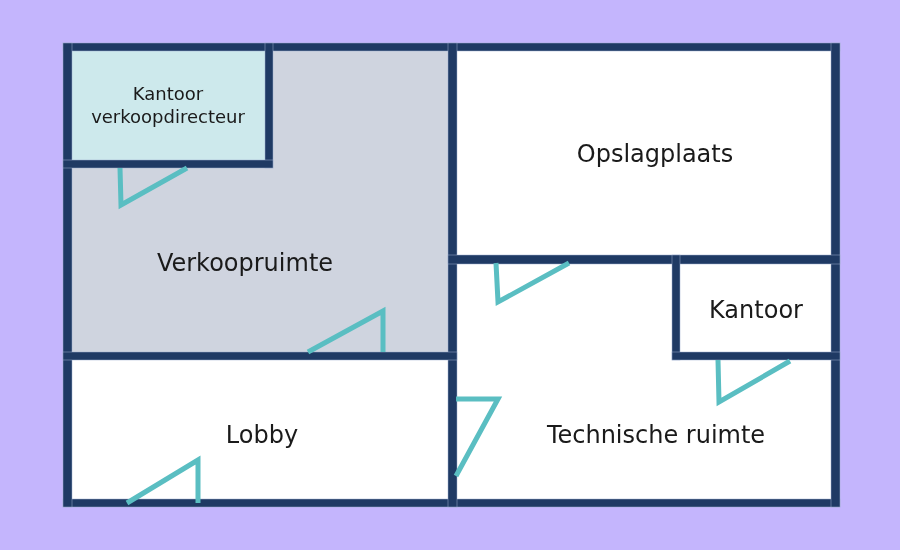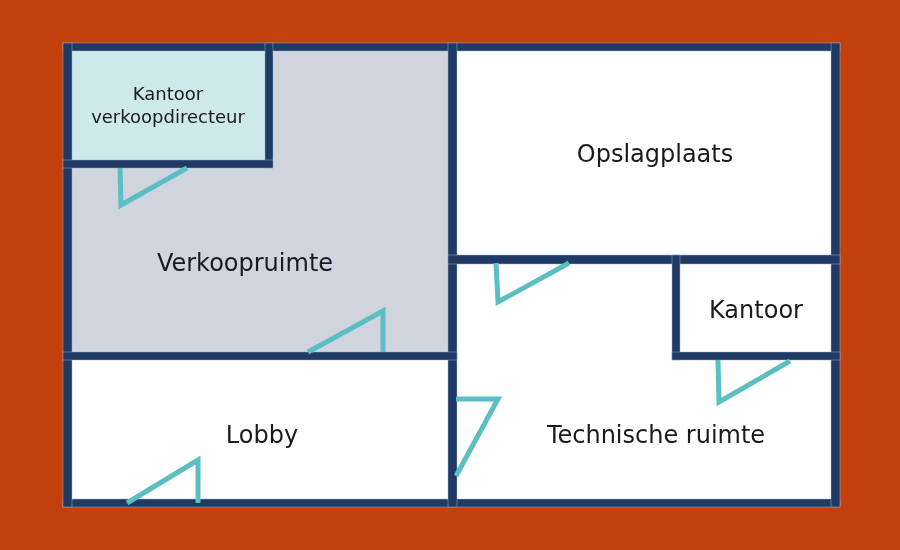--- a/index.html
+++ b/index.html
@@ -7,21 +7,21 @@
     padding: 0;
     background: #ffffff;
     width: 900px;
     height: 550px;
     overflow: hidden;
   }
   .canvas {
     position: relative;
     width: 900px;
     height: 550px;
-    background: #c2410c;
+    background: #c4b5fd;
   }
   svg {
     display: block;
   }
   .room-label {
     font-family: "DejaVu Sans", "Liberation Sans", sans-serif;
     font-size: 24px;
     text-anchor: middle;
   }
   .room-label-small {

